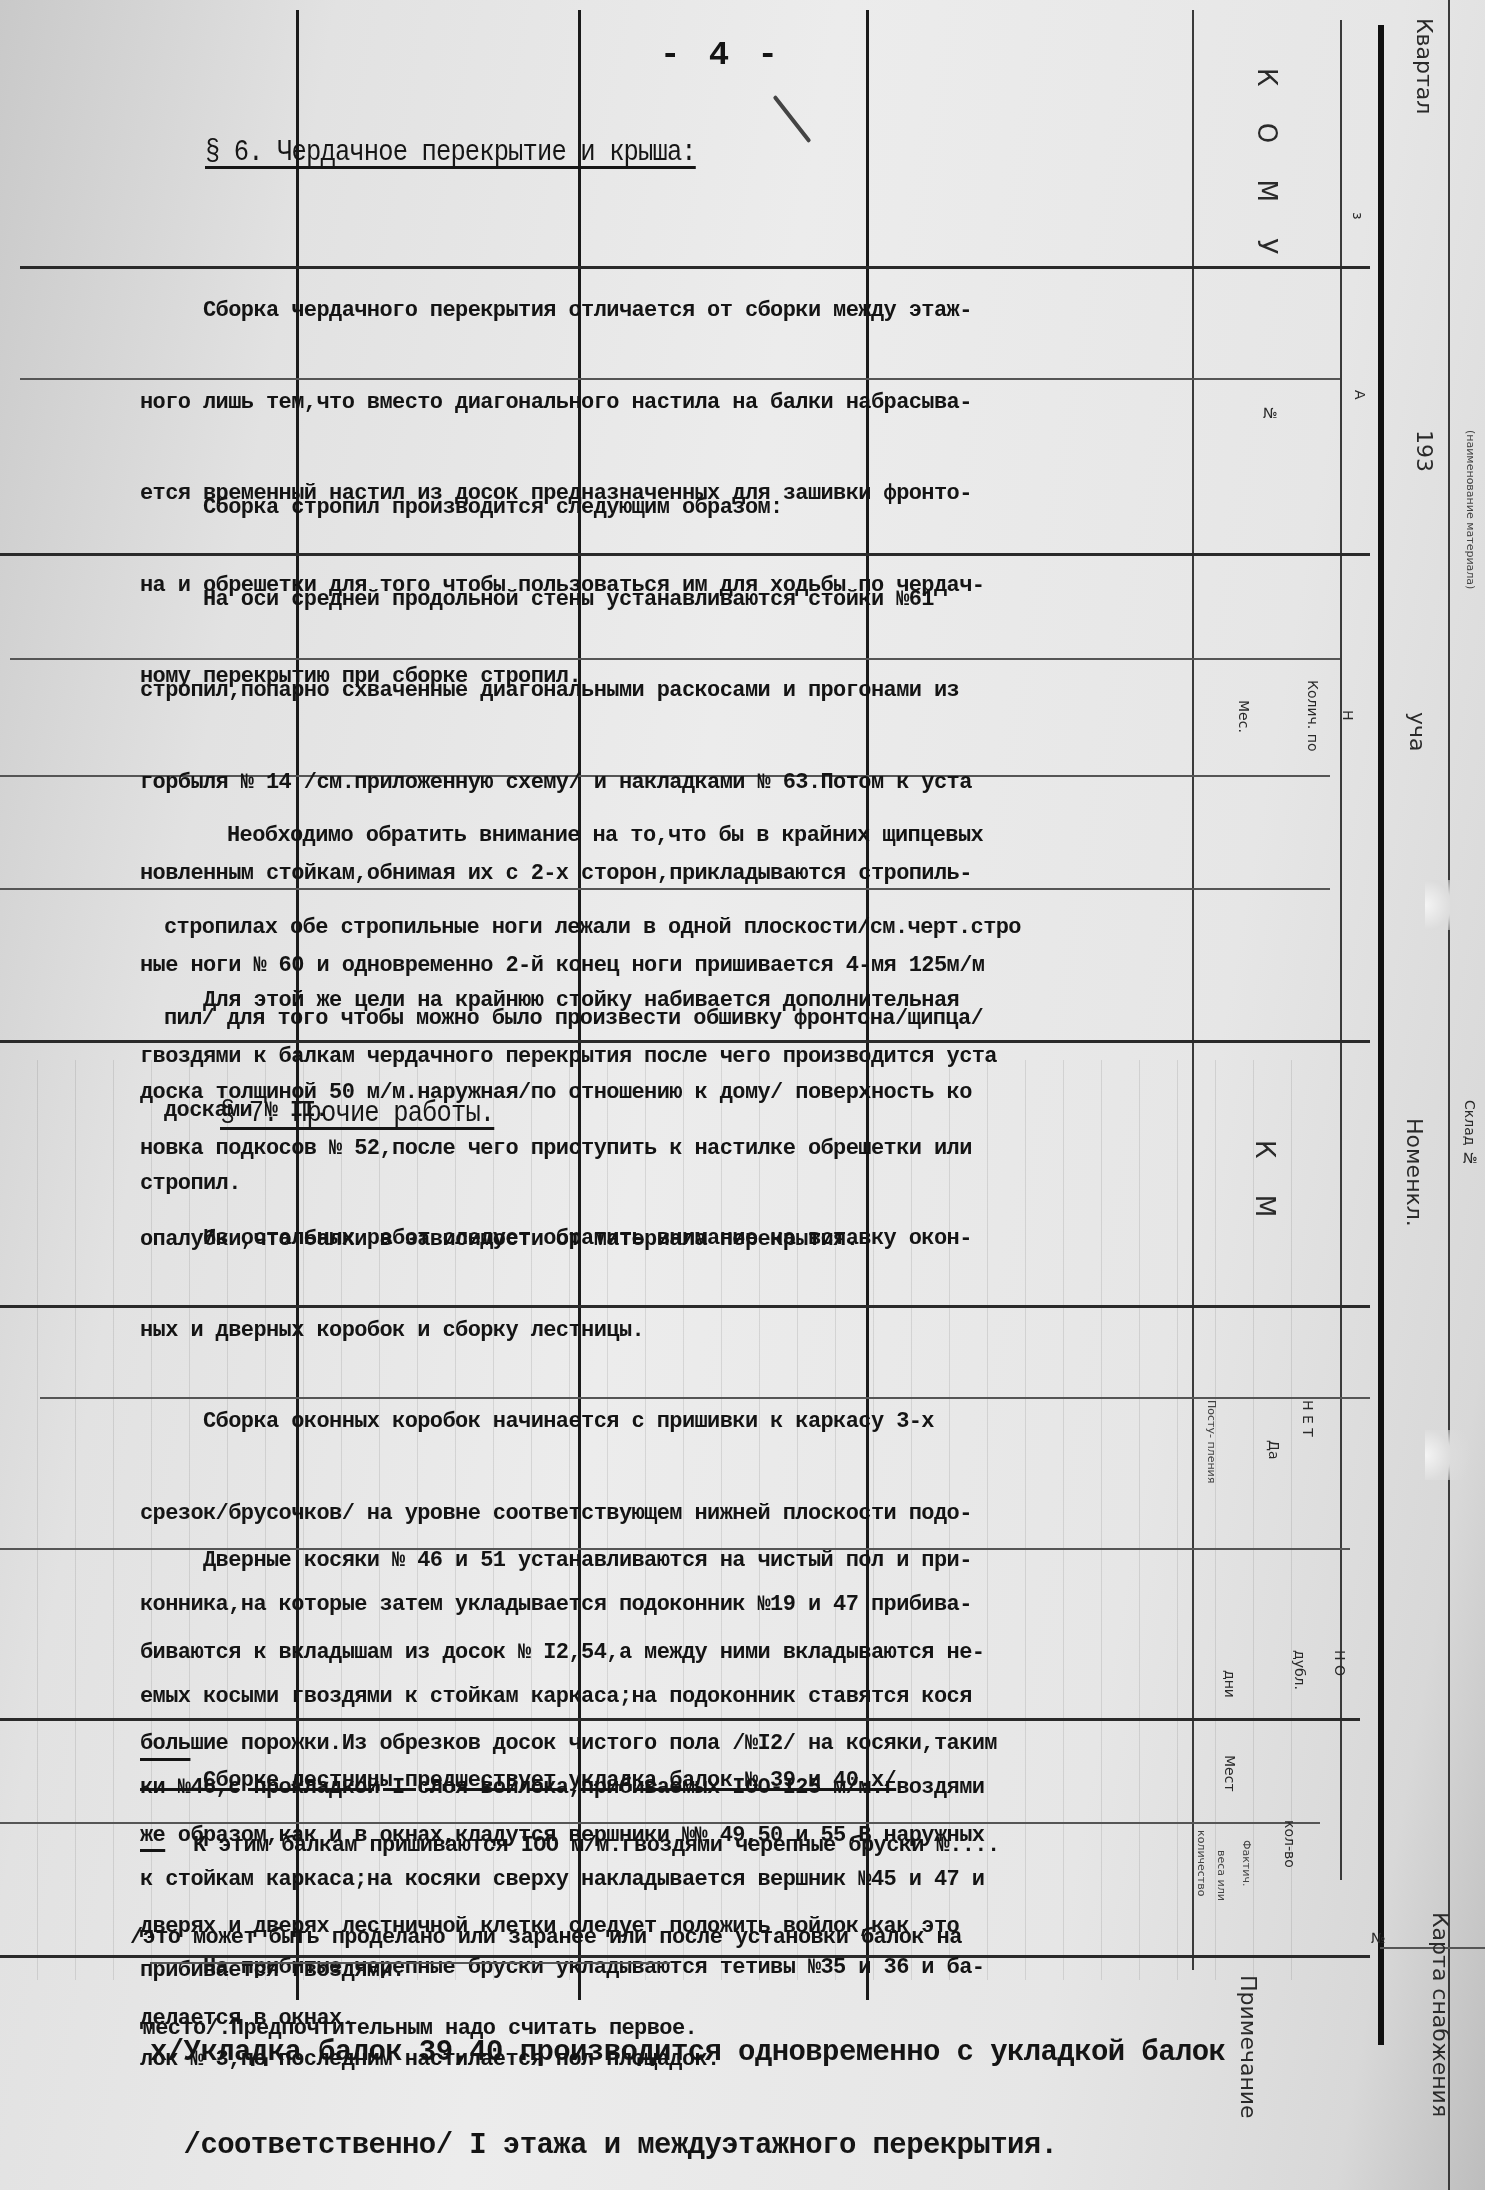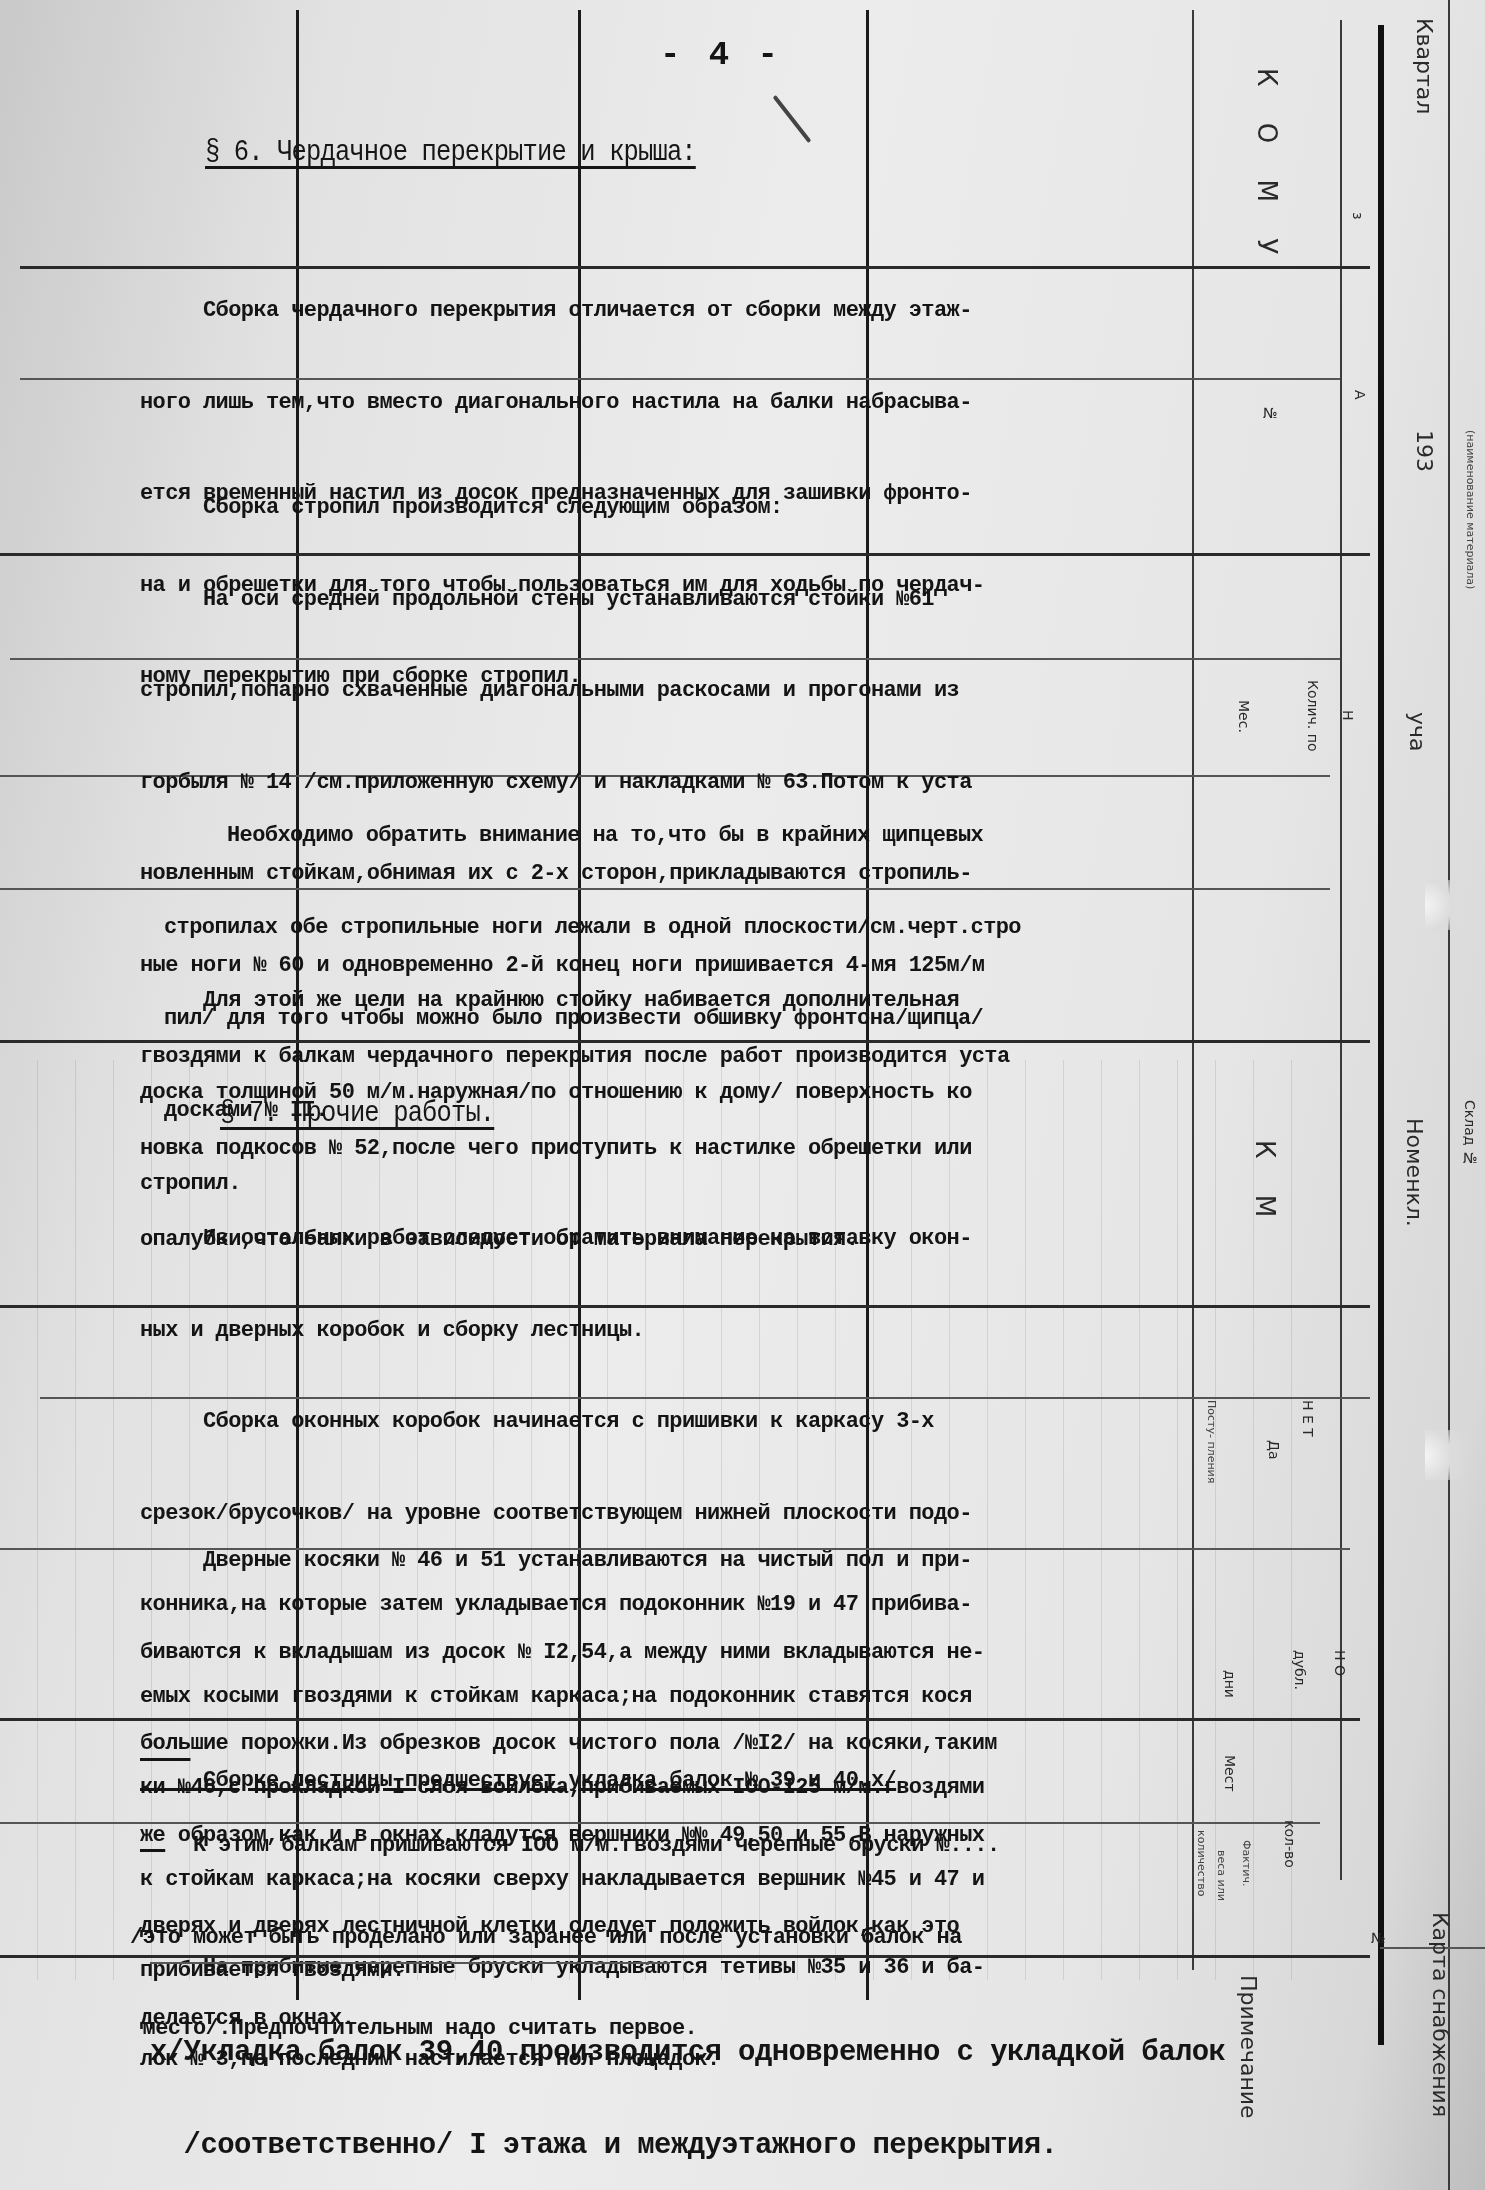--- a/index.html
+++ b/index.html
@@ -106,21 +106,21 @@
     <div>ному перекрытию при сборке стропил.</div>
   </div>
 
   <div class="para" style="top:432px;">
     <div>     Сборка стропил производится следующим образом:</div>
     <div>     На оси средней продольной стены устанавливаются стойки №61</div>
     <div>стропил,попарно схваченные диагональными раскосами и прогонами из</div>
     <div>горбыля № 14 /см.приложенную схему/ и накладками № 63.Потом к уста</div>
     <div>новленным стойкам,обнимая их с 2-х сторон,прикладываются стропиль-</div>
     <div>ные ноги № 60 и одновременно 2-й конец ноги пришивается 4-мя 125м/м</div>
-    <div>гвоздями к балкам чердачного перекрытия после работ производится уста</div>
+    <div>гвоздями к балкам чердачного перекрытия после чего производится уста</div>
     <div>новка подкосов № 52,после чего приступить к настилке обрешетки или</div>
     <div>опалубки,что балки в зависимости от материала перекрытия.</div>
   </div>
 
   <div class="para" style="top:760px;margin-left:24px;">
     <div>     Необходимо обратить внимание на то,что бы в крайних щипцевых</div>
     <div>стропилах обе стропильные ноги лежали в одной плоскости/см.черт.стро</div>
     <div>пил/ для того чтобы можно было произвести обшивку фронтона/щипца/</div>
     <div>досками № II.</div>
   </div>

